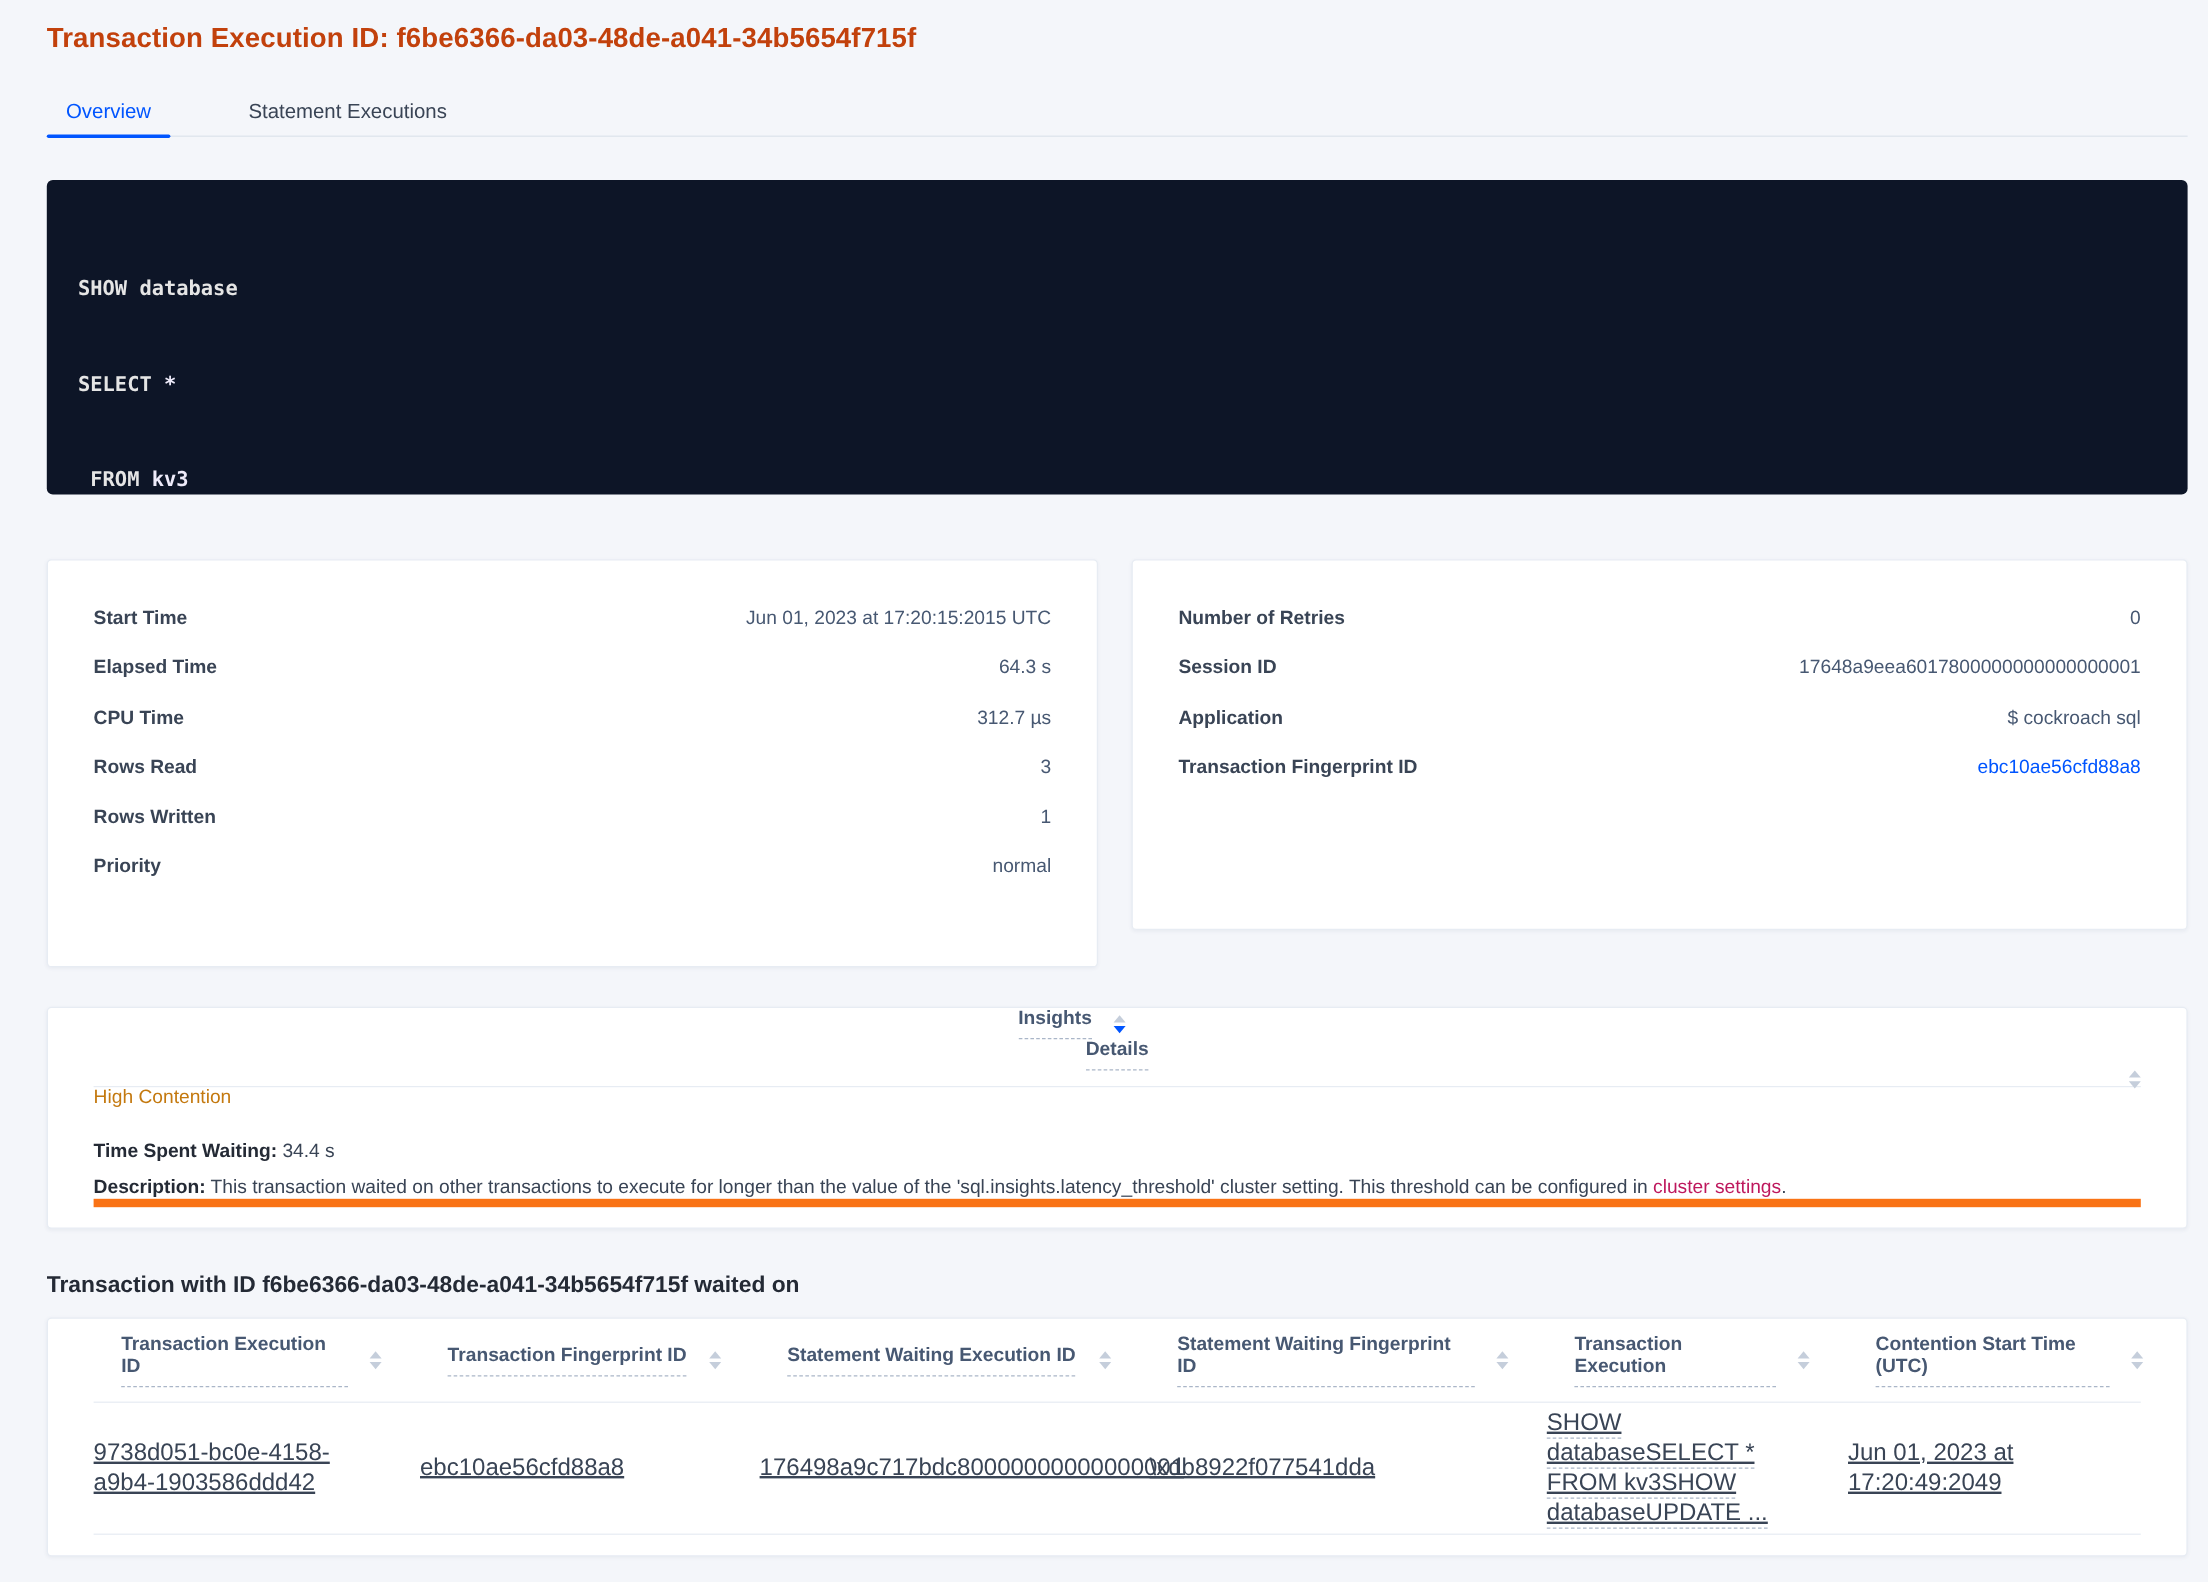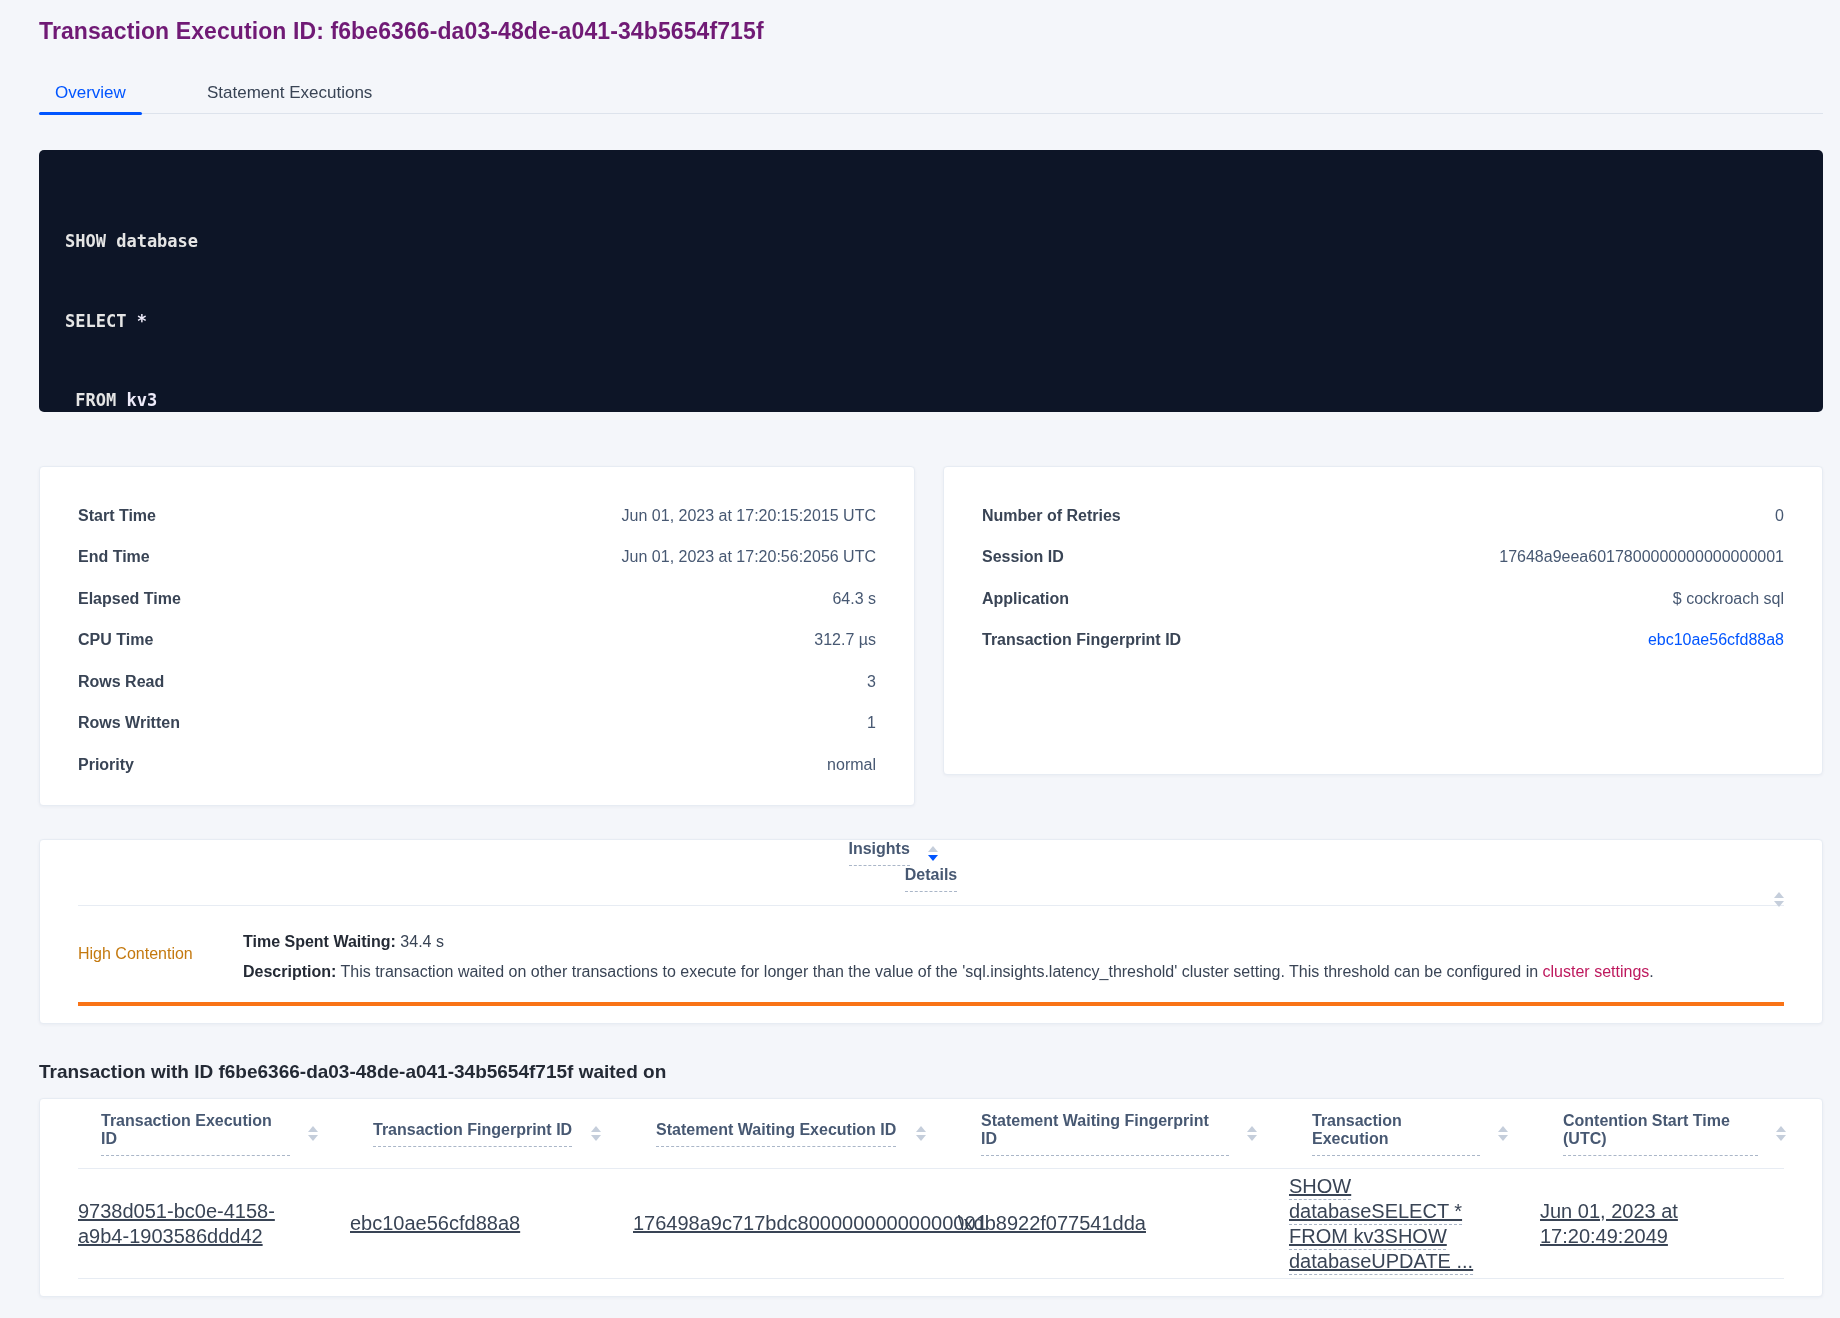--- a/index.html
+++ b/index.html
@@ -9,21 +9,21 @@
     background:#f4f6fa;
     font-family:"Liberation Sans", sans-serif;
     color:#394455;
     overflow:hidden;
   }
   .abs { position:absolute; }
 
   
   .page-title {
     left:39px; top:18px;
-    font-size:23px; font-weight:600; color:#701a75;
+    font-size:23px; font-weight:600; color:#c2410c;
     letter-spacing:0.1px;
   }
 
   
   .tabbar { left:39px; top:72px; right:17px; height:42px; }
   .tabbar .rule {
     position:absolute; left:0; right:0; bottom:0; height:1px; background:#dde3ec;
   }
   .tab {
     position:absolute; top:0; height:42px;
@@ -81,21 +81,21 @@
   
   .card-insights { left:39px; top:839px; width:1784px; height:185px; padding:0 38px; }
   .ins-head {
     height:66px; display:flex; align-items:center;
     border-bottom:1px solid #e7ecf3;
     flex-direction:column;
   }
   .ins-head .col-insights { display:flex; align-items:center; width:165px; }
   .ins-head .col-details  { display:flex; align-items:center; flex:1; }
   .ins-row {
-    display:flex; border-bottom:4px solid #f97316; height:100px;
+    display:flex; border-bottom:7px solid #f97316; height:100px;flex-direction:column;
   }
   .ins-badge {
     width:165px; display:flex; align-items:center;
     color:#c4790f; font-size:16px;
   }
   .ins-details { flex:1; padding-top:21px; font-size:16px; line-height:30px; color:#394455; }
   .ins-details b { font-weight:700; color:#242a35; }
   .text-link { color:#be185d; cursor:pointer;margin-top:24px; }
 
   
@@ -142,24 +142,20 @@
   <div class="code-line"><span class="tok kw">SHOW database</span></div>
   <div class="code-line"><span class="tok kw">SHOW database</span></div>
 </div>
 
 <div class="card card-left">
   <div class="stat-row">
     <span class="stat-label">Start Time</span>
     <span class="stat-value">Jun 01, 2023 at 17:20:15:2015 UTC</span>
   </div>
   <div class="stat-row">
-    <span class="stat-label">End Time</span>
-    <span class="stat-value">Jun 01, 2023 at 17:20:56:2056 UTC</span>
-  </div>
-  <div class="stat-row">
     <span class="stat-label">Elapsed Time</span>
     <span class="stat-value">64.3 s</span>
   </div>
   <div class="stat-row">
     <span class="stat-label">CPU Time</span>
     <span class="stat-value">312.7 µs</span>
   </div>
   <div class="stat-row">
     <span class="stat-label">Rows Read</span>
     <span class="stat-value">3</span>

